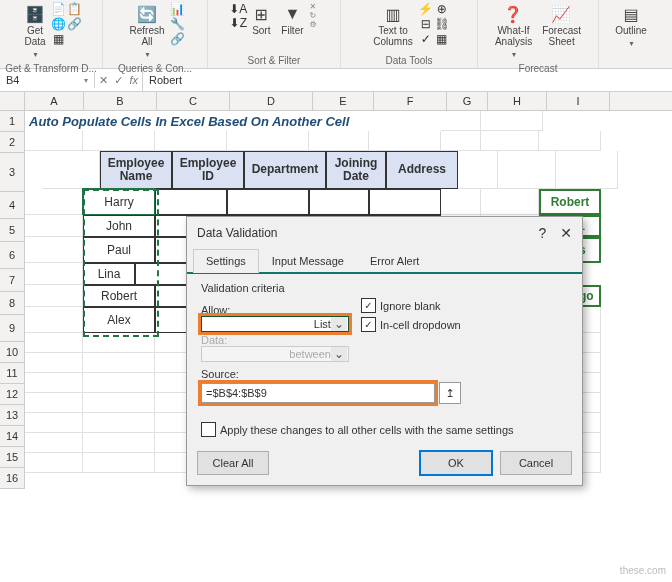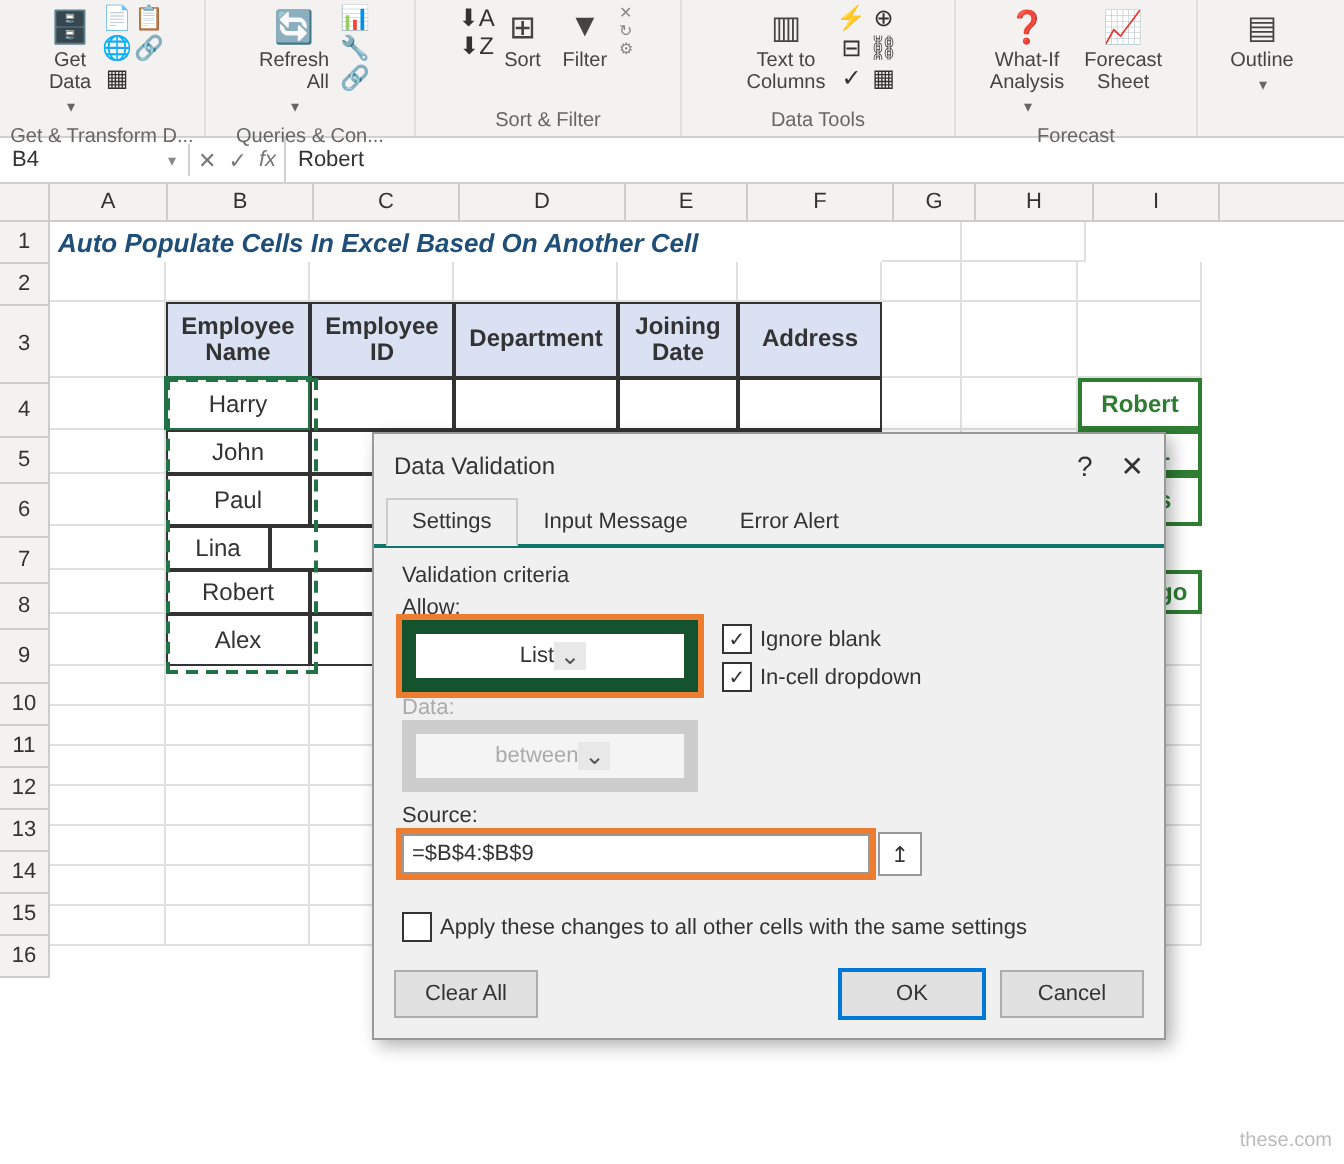--- a/index.html
+++ b/index.html
@@ -249,26 +249,26 @@
     align-items: center;
     gap: 12px;
     margin: 2px 0;
   }
   .form-col {
     display: flex;
     flex-direction: column;
   }
   .combo {
     width: 148px;
-    height: 36px;
-    border: 7px solid #14532d;
+    height: 16px;
+    border: 1px solid #14532d;
     background: #fff;
     display: flex;
     align-items: center;
-    justify-content: center;
+    justify-content: flex-end;
     padding: 0 4px;
     box-sizing: border-box;
   }
   .combo::after {
     content: "⌄";
     font-size: 12px;
     color: #555;
     background: #e8e8e8;
     padding: 0 3px;
     margin-right: -3px;
@@ -367,21 +367,21 @@
         <span class="ribbon-icon small">📋</span>
         <span class="ribbon-icon small">🔗</span>
       </div>
     </div>
     <span class="ribbon-group-label">Get &amp; Transform D...</span>
   </div>
   <div class="ribbon-group" style="width:96px">
     <div class="ribbon-group-top">
       <div class="ribbon-btn">
         <span class="ribbon-icon">🔄</span>
-        <span style="white-space:pre;text-align:right">Refresh
+        <span style="white-space:pre;text-align:center">Refresh
 All</span>
         <span class="dropdown-caret"></span>
       </div>
       <div style="display:flex;flex-direction:column;gap:1px">
         <span class="ribbon-icon small">📊</span>
         <span class="ribbon-icon small">🔧</span>
         <span class="ribbon-icon small">🔗</span>
       </div>
     </div>
     <span class="ribbon-group-label">Queries &amp; Con...</span>
@@ -518,21 +518,21 @@
           <div class="cell" style="width: 58px; height: 20px;"></div>
           <div class="cell" style="width: 72px; height: 20px;"></div>
           <div class="cell" style="width: 72px; height: 20px;"></div>
           <div class="cell" style="width: 82px; height: 20px;"></div>
           <div class="cell" style="width: 60px; height: 20px;"></div>
           <div class="cell" style="width: 72px; height: 20px;"></div>
           <div class="cell" style="width: 40px; height: 20px;"></div>
           <div class="cell" style="width: 58px; height: 20px;"></div>
           <div class="cell" style="width: 62px; height: 20px;"></div>
         </div>
-        <div class="grid-row" style="height: 38px;">
+        <div class="grid-row" style="height: 38px; padding-left: 17px;">
           <div class="cell" style="width: 58px; height: 38px;"></div>
           <div class="cell th-cell" style="width: 72px; height: 38px;">Employee Name</div>
           <div class="cell th-cell" style="width: 72px; height: 38px;">Employee ID</div>
           <div class="cell th-cell" style="width: 82px; height: 38px;">Department</div>
           <div class="cell th-cell" style="width: 60px; height: 38px;">Joining Date</div>
           <div class="cell th-cell" style="width: 72px; height: 38px;">Address</div>
           <div class="cell" style="width: 40px; height: 38px;"></div>
           <div class="cell" style="width: 58px; height: 38px;"></div>
           <div class="cell" style="width: 62px; height: 38px;"></div>
         </div>

